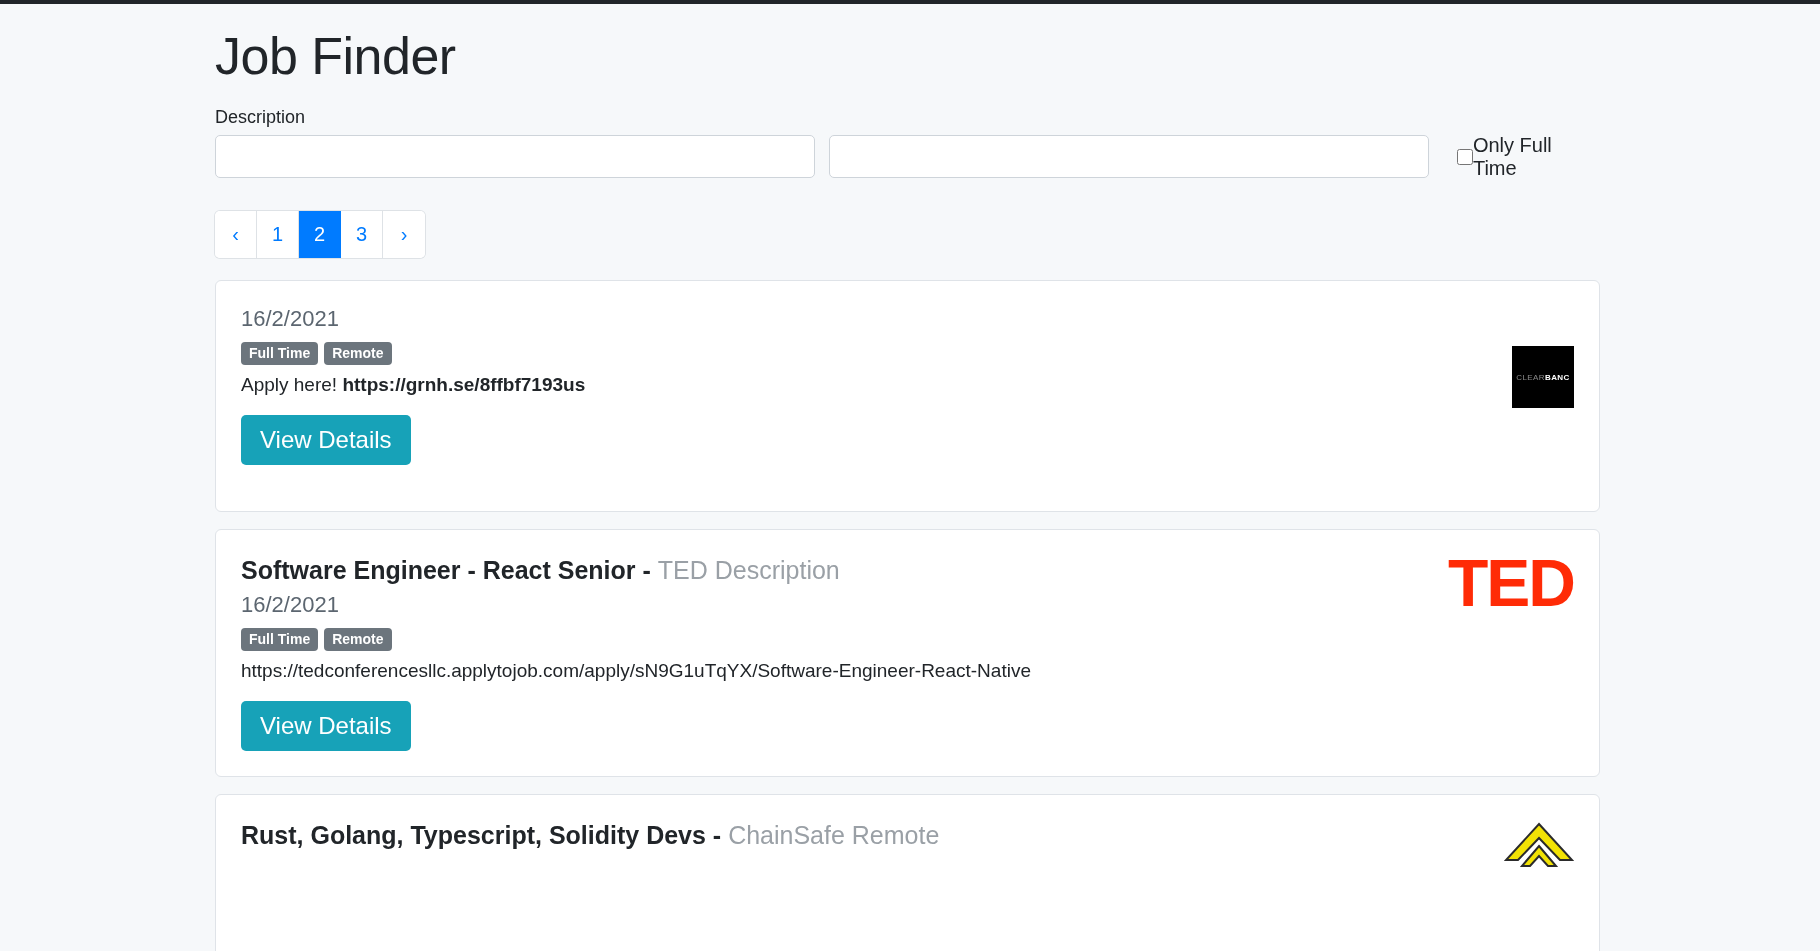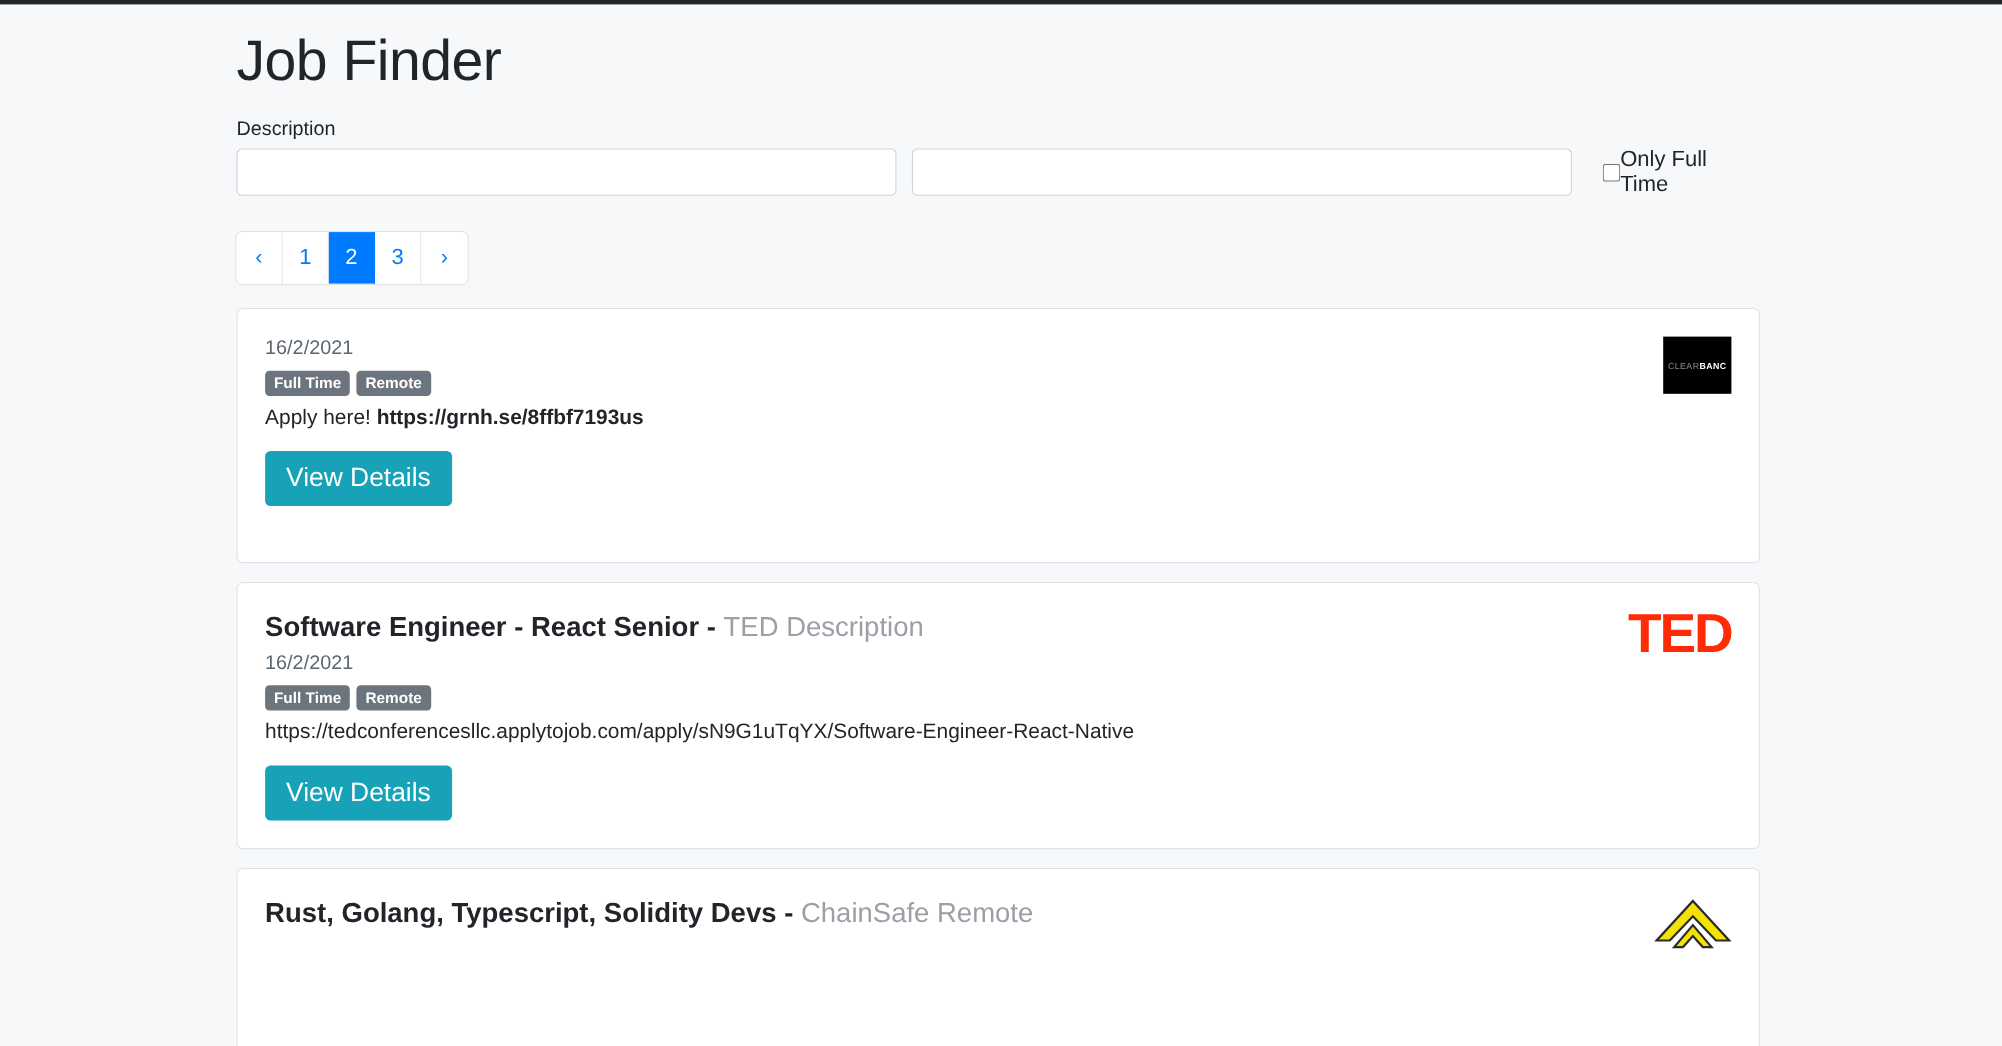--- a/index.html
+++ b/index.html
@@ -132,21 +132,21 @@
     font-weight: 700;
     color: #212529;
     margin: 0 0 6px 0;
     line-height: 1.25;
   }
   .job-company {
     font-weight: 400;
     color: #9aa0a6;
   }
   .job-date {
-    font-size: 18px;
+    font-size: 22px;
     color: #5c6670;
     margin: 0 0 10px 0;
   }
   .badges { margin-bottom: 9px; }
   .badge {
     display: inline-block;
     background: #6c757d;
     color: #ffffff;
     font-size: 14px;
     font-weight: 700;
@@ -180,32 +180,33 @@
   .logo-box {
     position: absolute;
     top: 25px;
     right: 25px;
     display: flex;
     align-items: flex-start;
     justify-content: flex-end;
   }
   .logo-clearbanc {
     width: 62px;
-    height: 52px;
+    height: 62px;
     background: #000000;
     display: flex;
     align-items: center;
     justify-content: center;
     font-size: 8px;
     letter-spacing: 0.4px;
+    margin-top: 40px;
   }
   .logo-clearbanc .c1 { color: #8a8a8a; font-weight: 400; }
   .logo-clearbanc .c2 { color: #ffffff; font-weight: 700; }
   .logo-ted {
-    font-size: 50px;
+    font-size: 66px;
     font-weight: 700;
     color: #ff2b06;
     letter-spacing: -2px;
     line-height: 0.85;
     font-family: "Liberation Sans", sans-serif;
   }
   .logo-chainsafe { width: 70px; height: 60px; display:block; }
 
   .card-3 { overflow: hidden; }
 </style>

